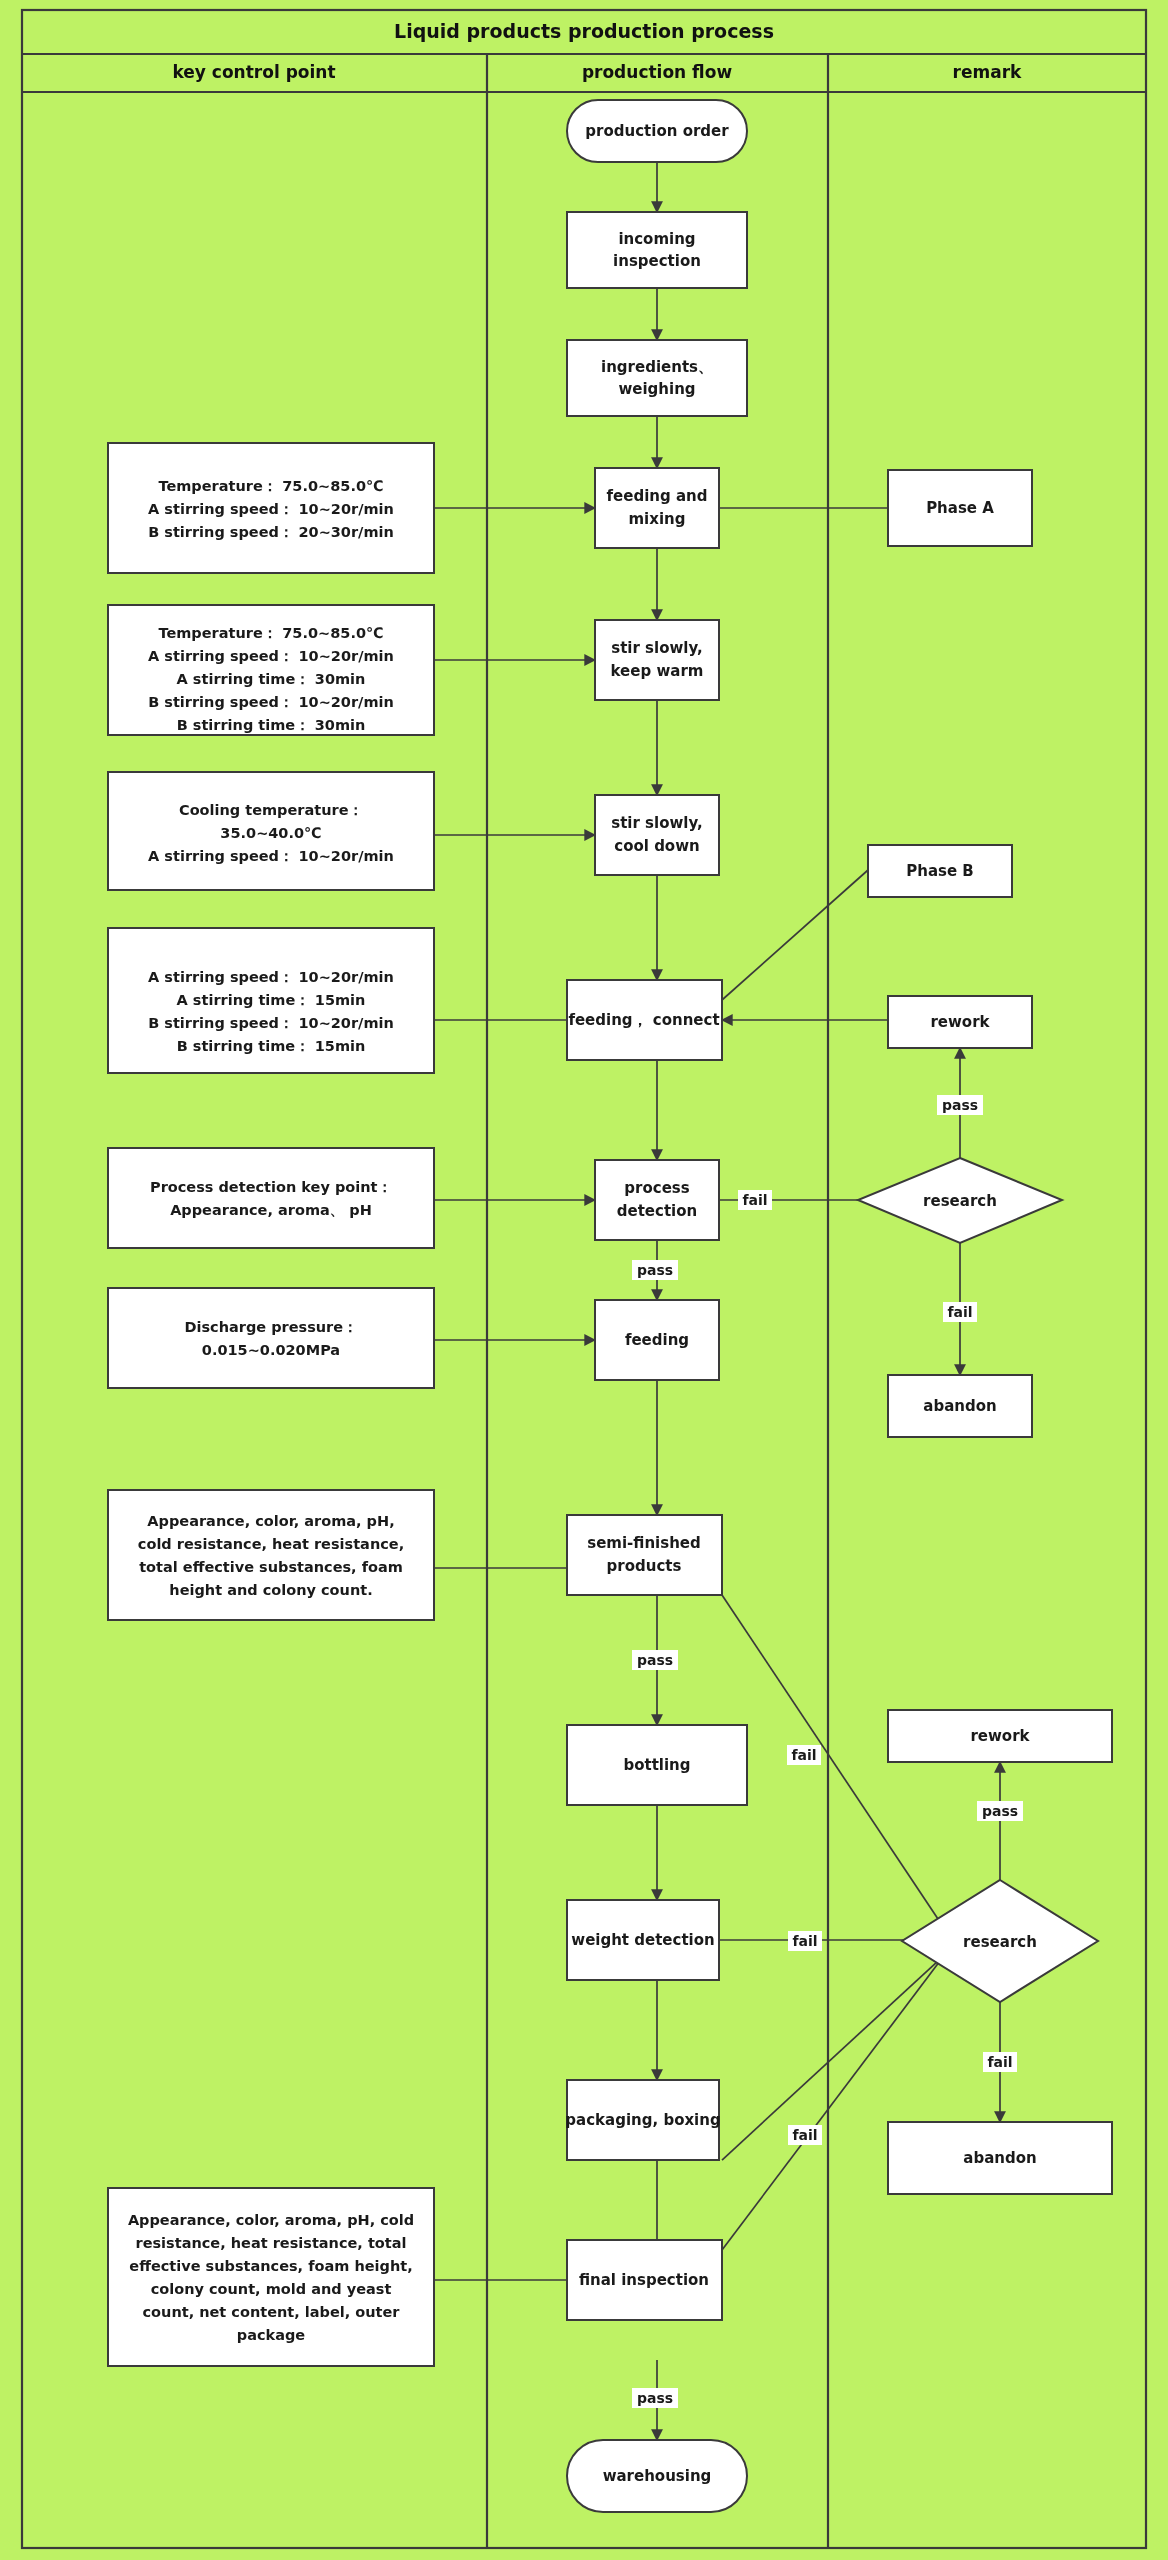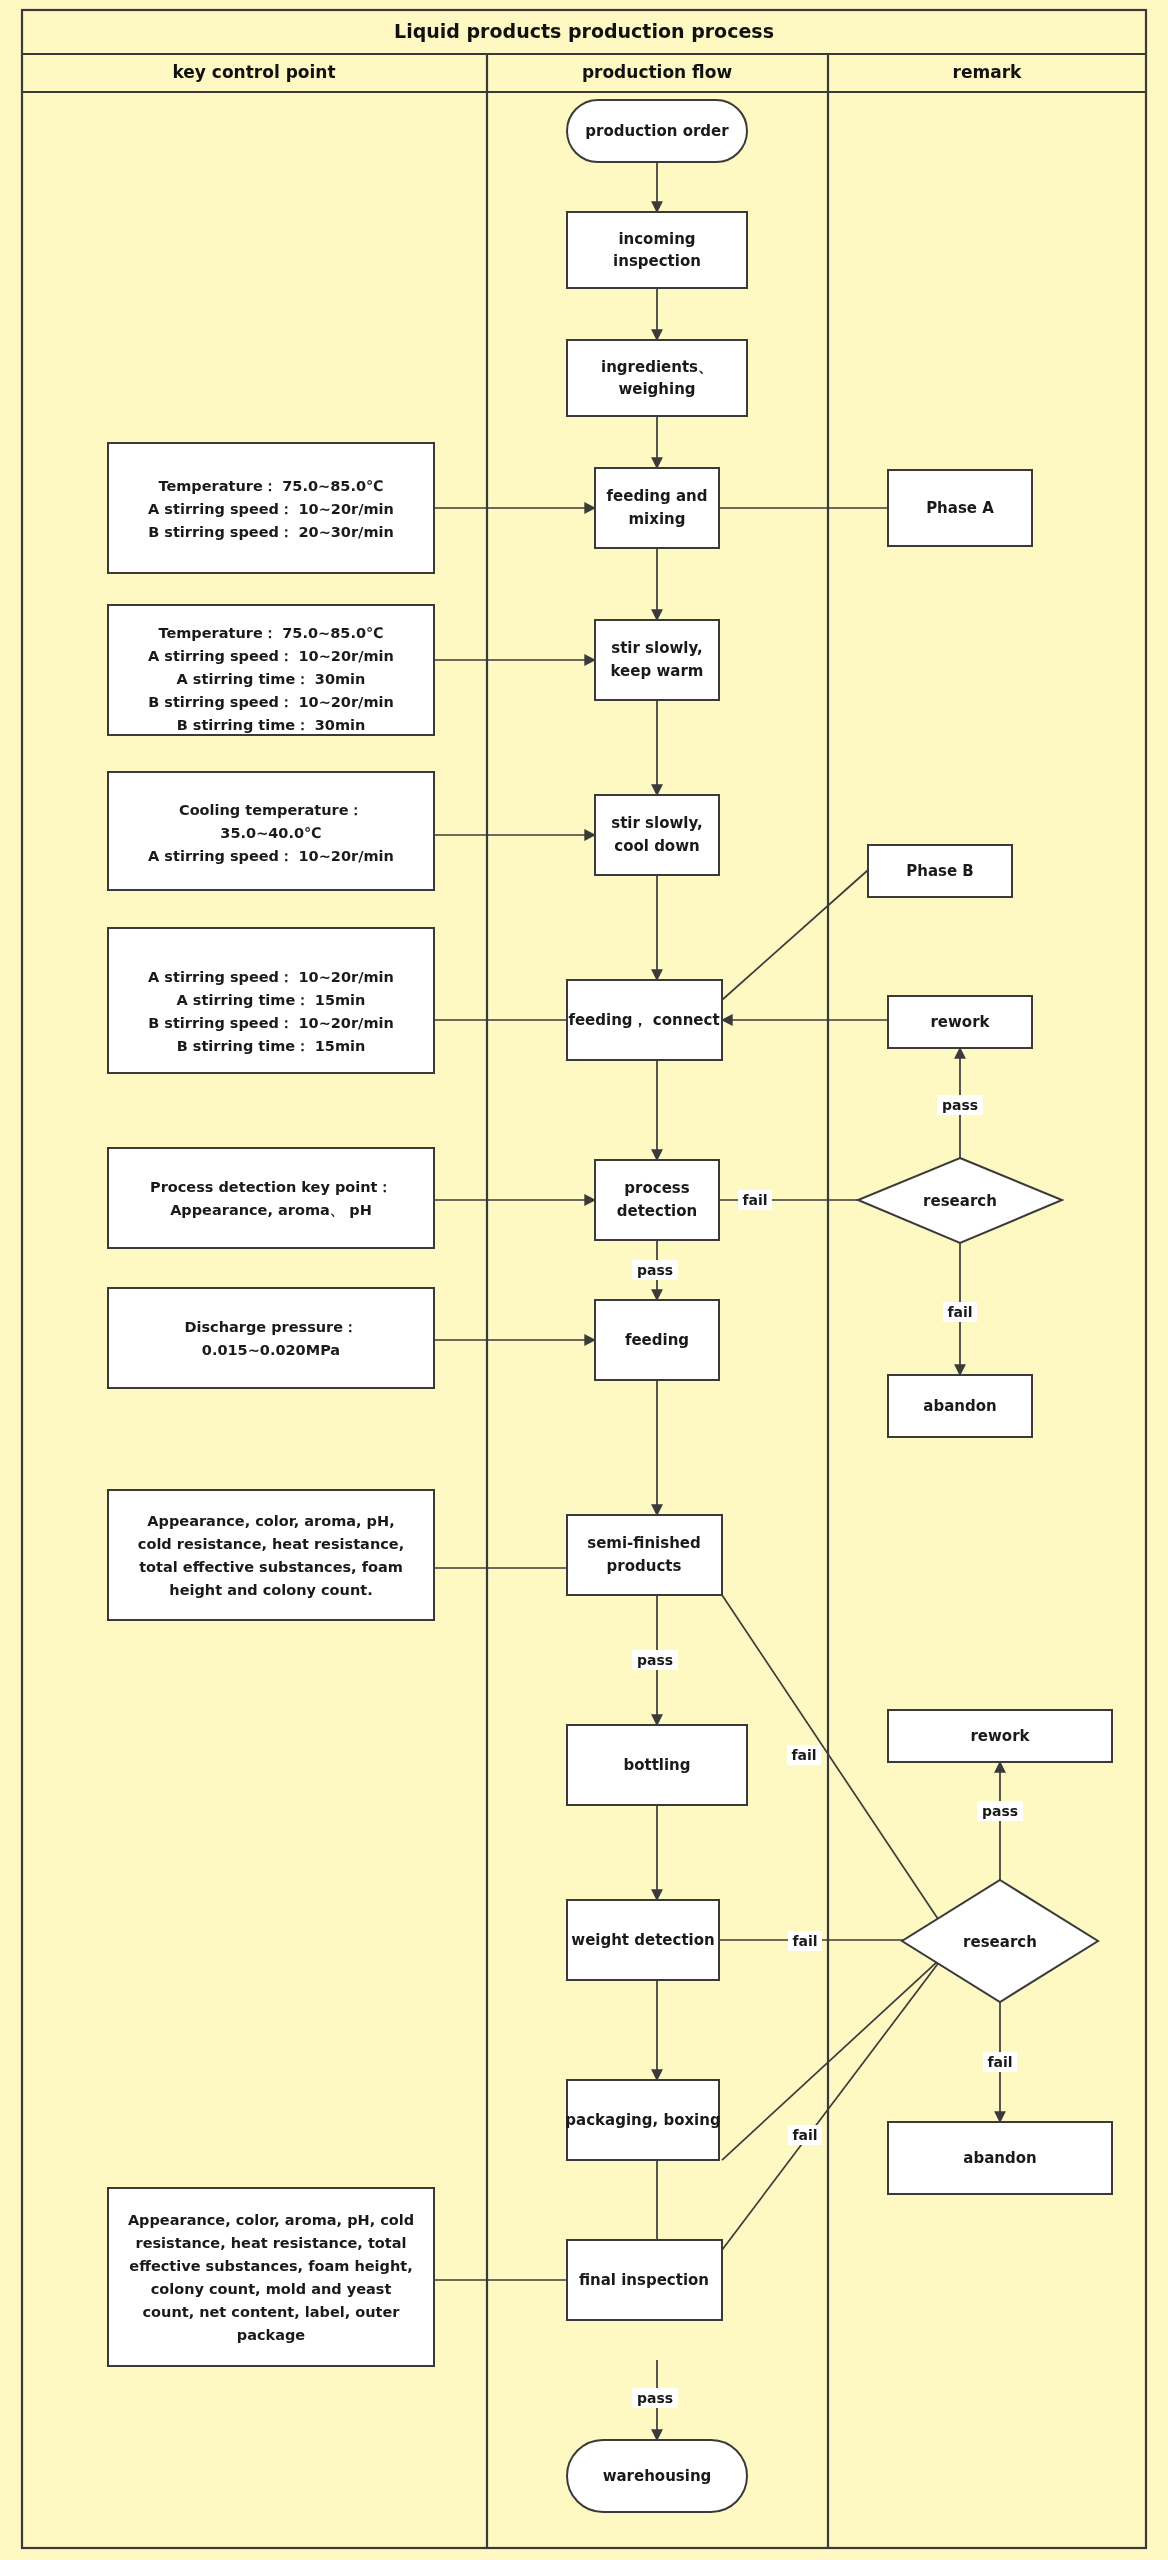--- a/index.html
+++ b/index.html
@@ -9,21 +9,21 @@
   }
   body {
     width: 1168px;
     height: 2560px;
     font-family: "DejaVu Sans", "Liberation Sans", sans-serif;
   }
   #chart-root {
     position: relative;
     width: 1168px;
     height: 2560px;
-    background: #fef9c3;
+    background: #bef264;
   }
   svg#flow {
     display: block;
     width: 1168px;
     height: 2560px;
   }
   .frame-line {
     fill: none;
     stroke: #3a3a3a;
     stroke-width: 2.2;

